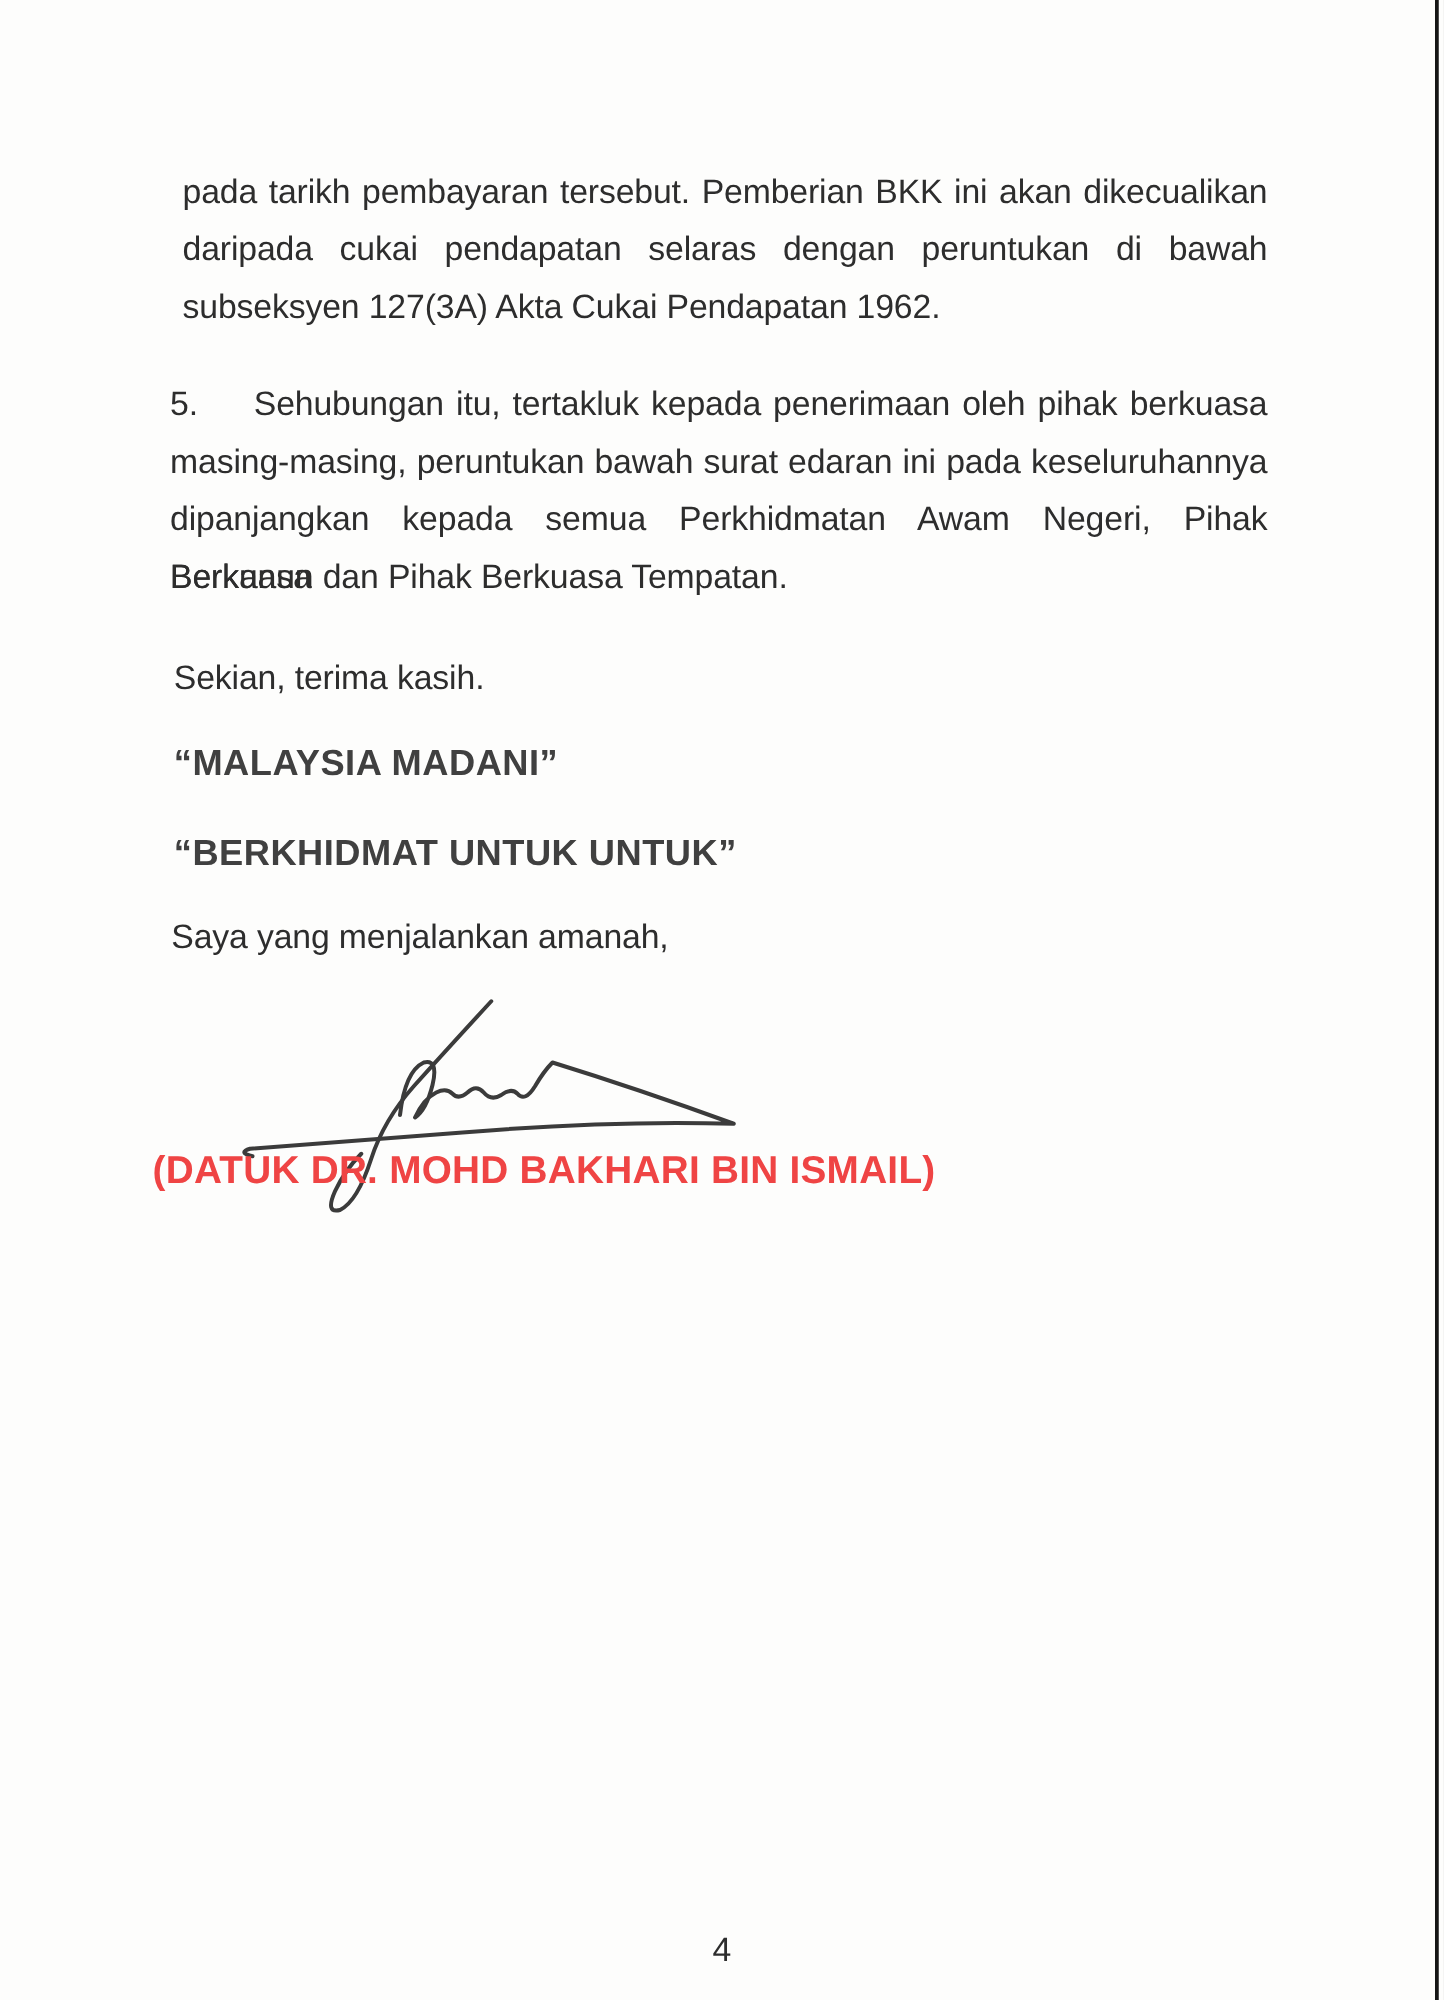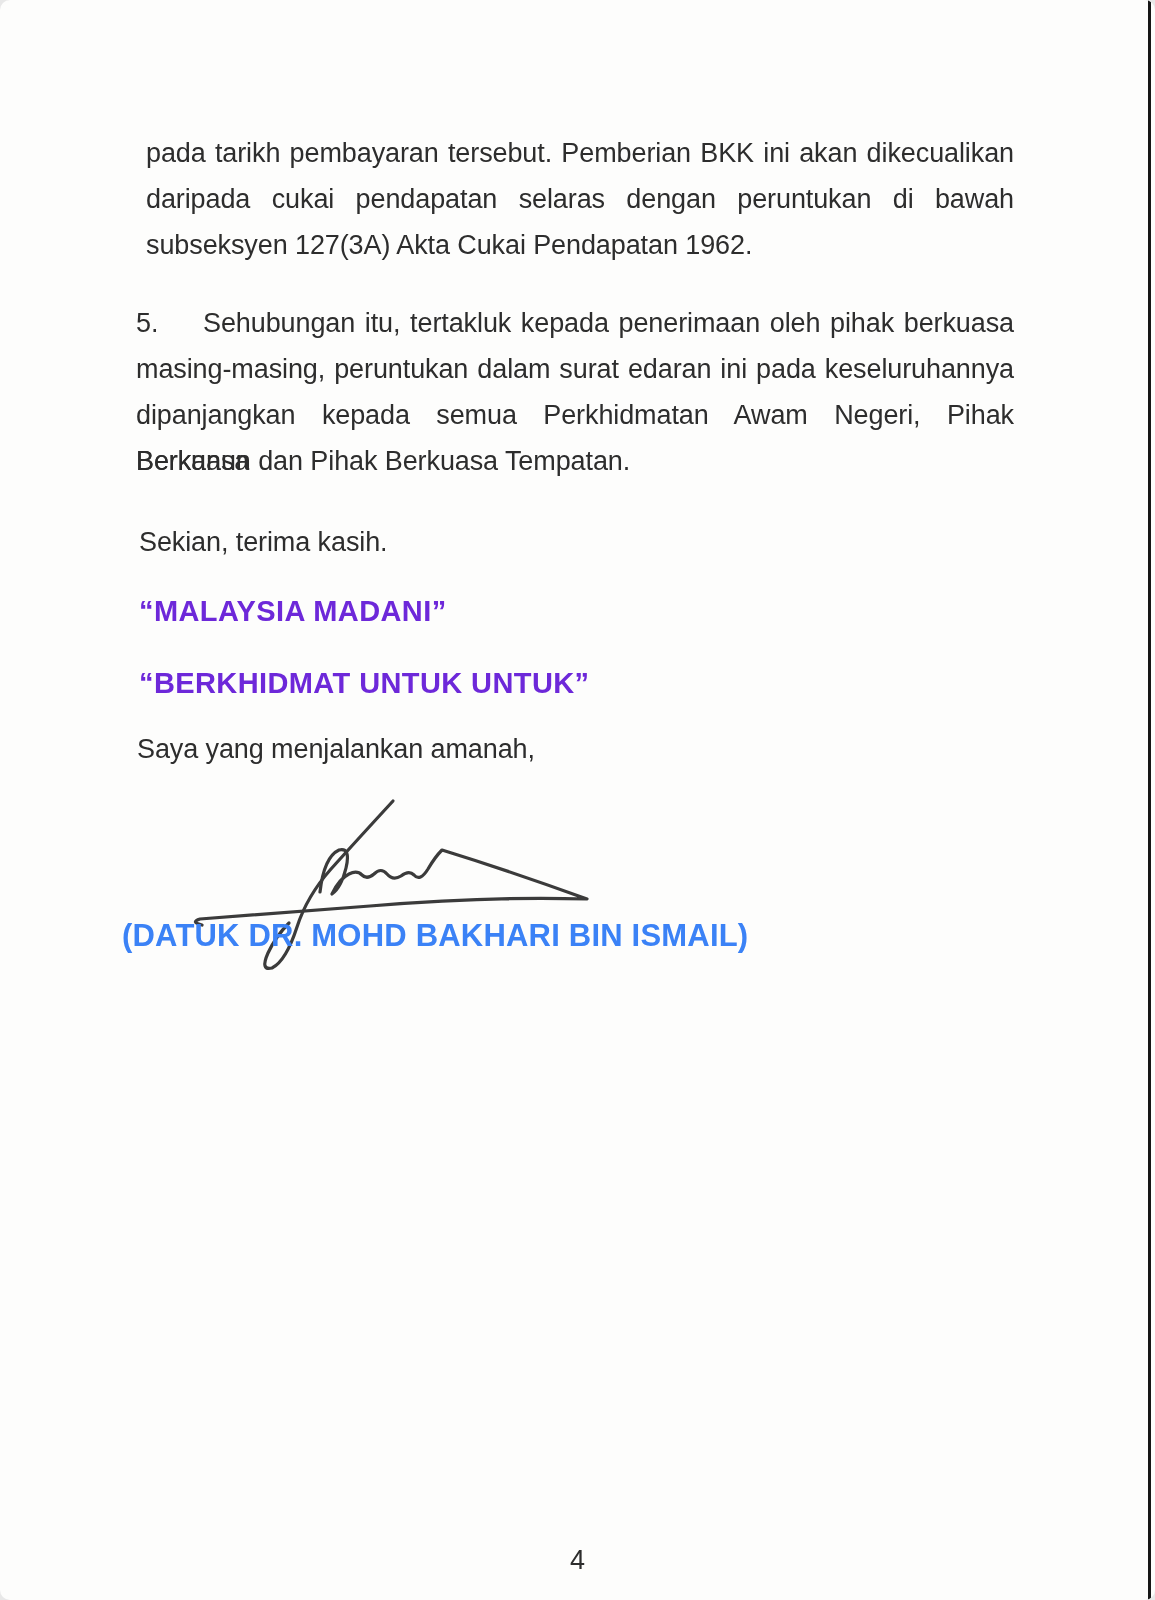--- a/index.html
+++ b/index.html
@@ -4,21 +4,20 @@
 <style>
   html,body { margin:0; padding:0; background:#e8e8e8; }
   .page {
     position:relative;
     width:1155px; height:1600px;
     margin:0 auto;
     background:#fdfdfc;
     font-family:"Liberation Sans", sans-serif;
     color:#2d2d2d;
     overflow:hidden;
-    border-radius:10px;
   }
   
   .scan-edge {
     position:absolute; top:0; right:4px;
     width:3px; height:1600px;
     background:#161616;
   }
   .block { position:absolute; }
   .line {
     height:46px; line-height:46px;
@@ -31,30 +30,30 @@
     text-align-last:justify;
   }
   .num {
     display:inline-block;
     width:67px;
   }
   #p1 { left:146px; top:130px;  width:868px; }
   #p5 { left:136px; top:300px;  width:878px; }
   #closing  { left:139px; top:519px; width:700px; }
   #slogan1, #slogan2 {
-    font-weight:bold; font-size:29px; letter-spacing:0.4px; color:#6d28d9;
+    font-weight:bold; font-size:29px; letter-spacing:0.4px; color:#404040;
   }
   #slogan1 { left:139px; top:588px; width:760px; }
   #slogan2 { left:139px; top:660px; width:760px; }
   #signoff  { left:137px; top:726px; width:700px; }
   #signature { left:190px; top:795px; width:410px; height:185px; }
   #signature svg { display:block; width:410px; height:185px; }
   #name {
     left:122px; top:913px; width:900px;
-    font-weight:bold; font-size:31px; letter-spacing:0.2px; color:#3b82f6;
+    font-weight:bold; font-size:31px; letter-spacing:0.2px; color:#ef4444;
   }
   #pagenum {
     left:0; top:1537px; width:1155px;
     text-align:center; font-size:27px;
   }
 </style>
 </head>
 <body>
 
 <div class="page">
@@ -64,21 +63,21 @@
   <div class="block" id="p1">
     <div class="line just">pada tarikh pembayaran tersebut. Pemberian BKK ini akan dikecualikan</div>
     <div class="line just">daripada cukai pendapatan selaras dengan peruntukan di bawah</div>
     <div class="line">subseksyen 127(3A) Akta Cukai Pendapatan 1962.</div>
   </div>
 
   <div class="block" id="p5">
     <div class="line just">
       <span class="num">5.</span><span>Sehubungan itu, tertakluk kepada penerimaan oleh pihak berkuasa</span>
     </div>
-    <div class="line just">masing-masing, peruntukan dalam surat edaran ini pada keseluruhannya</div>
+    <div class="line just">masing-masing, peruntukan bawah surat edaran ini pada keseluruhannya</div>
     <div class="line just">dipanjangkan kepada semua Perkhidmatan Awam Negeri, Pihak Berkuasa</div>
     <div class="line">Berkanun dan Pihak Berkuasa Tempatan.</div>
   </div>
 
   <div class="block line" id="closing">Sekian, terima kasih.</div>
 
   <div class="block line" id="slogan1">“MALAYSIA MADANI”</div>
 
   <div class="block line" id="slogan2">“BERKHIDMAT UNTUK UNTUK”</div>
 

